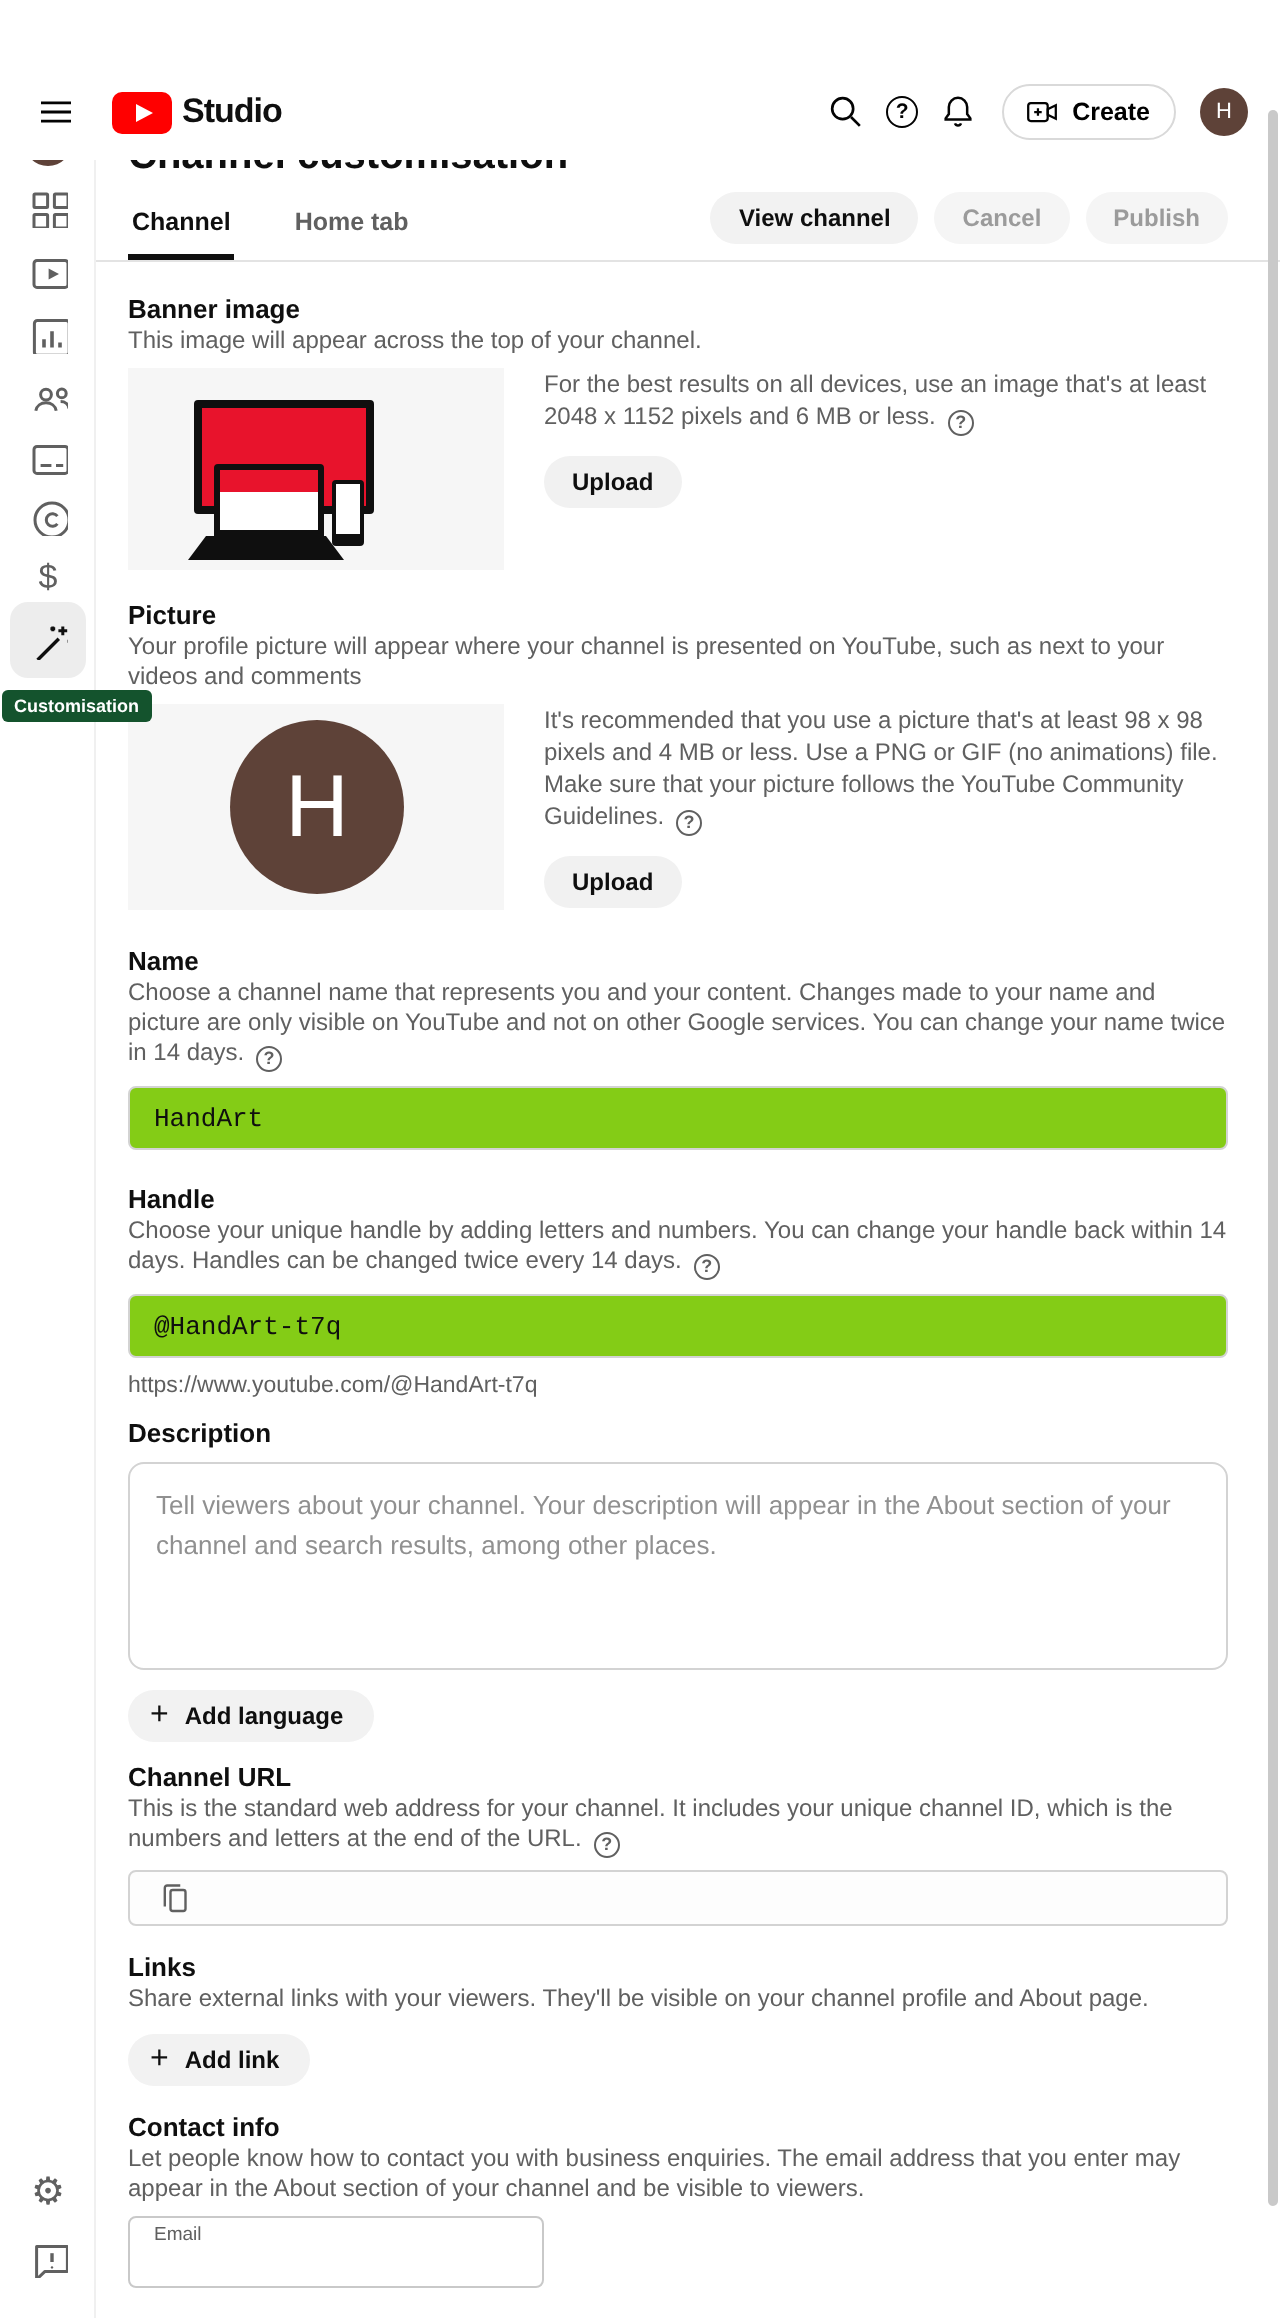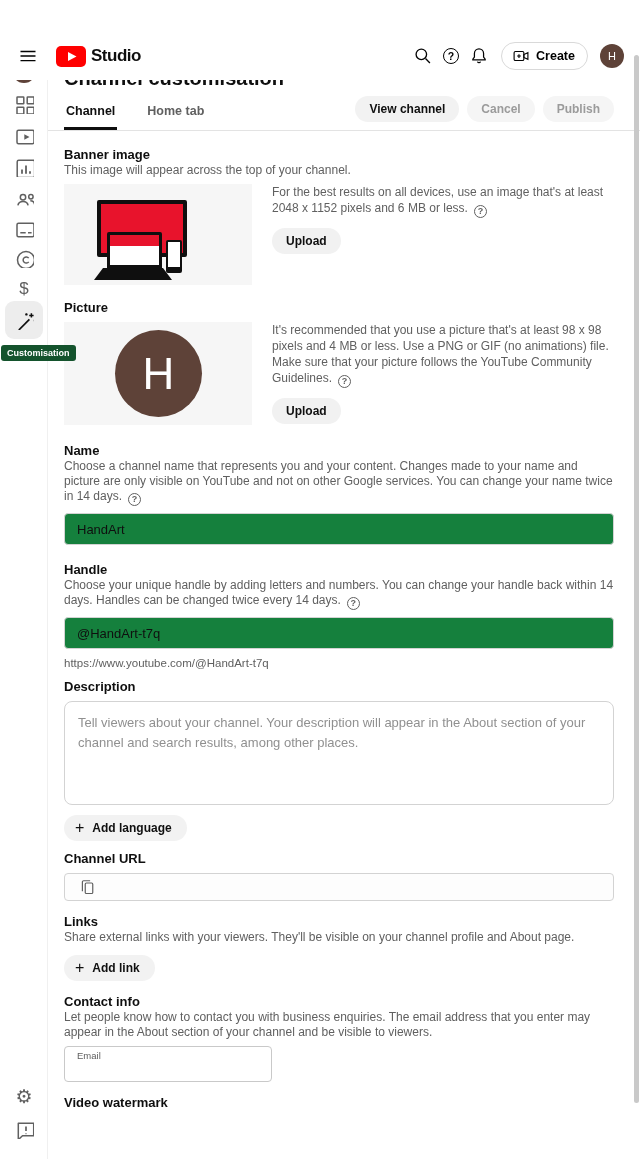--- a/index.html
+++ b/index.html
@@ -78,21 +78,21 @@
   .laptop-screen { position:absolute; left:43px; top:48px; width:55px; height:36px;
         border:3px solid #0f0f0f; border-radius:2px 2px 0 0;
         background:linear-gradient(#e8132c 0 11px, #fff 11px); }
   .laptop-base { position:absolute; left:30px; top:84px; width:78px; height:0;
         border-bottom:12px solid #0f0f0f; border-left:9px solid transparent; border-right:9px solid transparent; }
   .phone { position:absolute; left:102px; top:56px; width:16px; height:33px; background:#fff;
         border:2px solid #0f0f0f; border-bottom-width:6px; border-radius:2px; }
   .pic-avatar { position:absolute; left:51px; top:8px; width:87px; height:87px; font-size:44px; }
 
   .text-input { display:block; width:100%; height:32px; border:1px solid #d3d3d3; border-radius:4px;
-        padding:0 12px; font-size:13px; color:#0f0f0f; margin-top:7px; outline:none; font-family:Liberation Sans, sans-serif; background:#15803d; }
+        padding:0 12px; font-size:13px; color:#0f0f0f; margin-top:7px; outline:none; font-family:Liberation Mono, monospace; background:#84cc16; }
   .handle-url { font-size:11.5px; line-height:12px; color:#606060; margin-top:8px; }
 
   .desc-input { display:block; width:100%; height:104px; border:1px solid #d3d3d3; border-radius:8px;
         padding:11px 13px; font-size:13px; line-height:20px; color:#0f0f0f; resize:none; outline:none;
         font-family:inherit; margin-top:6px; }
   .desc-input::placeholder, .email-input::placeholder { color:#909090; opacity:1; }
 
   .chip { display:inline-flex; align-items:center; gap:8px; height:26px; padding:0 15px 0 11px;
         border:none; border-radius:13px; background:#f2f2f2; font-size:12px; font-weight:700;
         color:#0f0f0f; font-family:inherit; margin-top:10px; cursor:pointer; }
@@ -257,20 +257,21 @@
           <div class="media-right">
             <span>For the best results on all devices, use an image that's at least 2048 x 1152 pixels and 6 MB or less.</span><span class="help-icon">?</span>
             <br>
             <button class="upload-pill">Upload</button>
           </div>
         </div>
       </div>
 
       <div class="section" style="margin-top:15px">
         <p class="sec-title">Picture</p>
+        <p class="sec-desc">Your profile picture will appear where your channel is presented on YouTube, such as next to your videos and comments</p>
         <div class="media-row">
           <div class="media-box pic-box">
             <div class="avatar pic-avatar">H</div>
           </div>
           <div class="media-right">
             <span>It's recommended that you use a picture that's at least 98 x 98 pixels and 4 MB or less. Use a PNG or GIF (no animations) file. Make sure that your picture follows the YouTube Community Guidelines.</span><span class="help-icon">?</span>
             <br>
             <button class="upload-pill">Upload</button>
           </div>
         </div>
@@ -293,20 +294,21 @@
         <p class="sec-title">Description</p>
         <textarea class="desc-input" placeholder="Tell viewers about your channel. Your description will appear in the About section of your channel and search results, among other places." style=""></textarea>
         <button class="chip">
           <span class="plus">+</span>
           <span>Add language</span>
         </button>
       </div>
 
       <div class="section" style="margin-top:10px">
         <p class="sec-title">Channel URL</p>
+        <p class="sec-desc"><span>This is the standard web address for your channel. It includes your unique channel ID, which is the numbers and letters at the end of the URL.</span><span class="help-icon">?</span></p>
         <div class="url-box">
           <button class="copy-btn">
             <svg width="15" height="17" viewBox="0 0 20 22" fill="none" stroke="#606060" stroke-width="1.6">
                 <rect x="7" y="5" width="10" height="14" rx="1.5"></rect>
                 <path d="M13.5 2H4.8A1.6 1.6 0 0 0 3.2 3.6V16"></path>
               </svg>
           </button>
         </div>
       </div>
 

